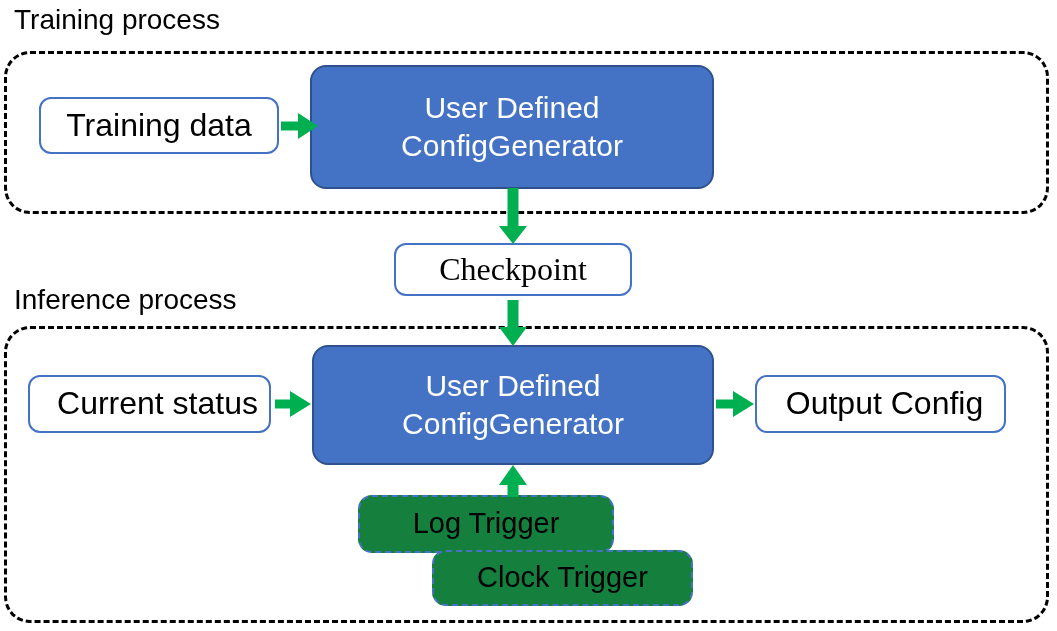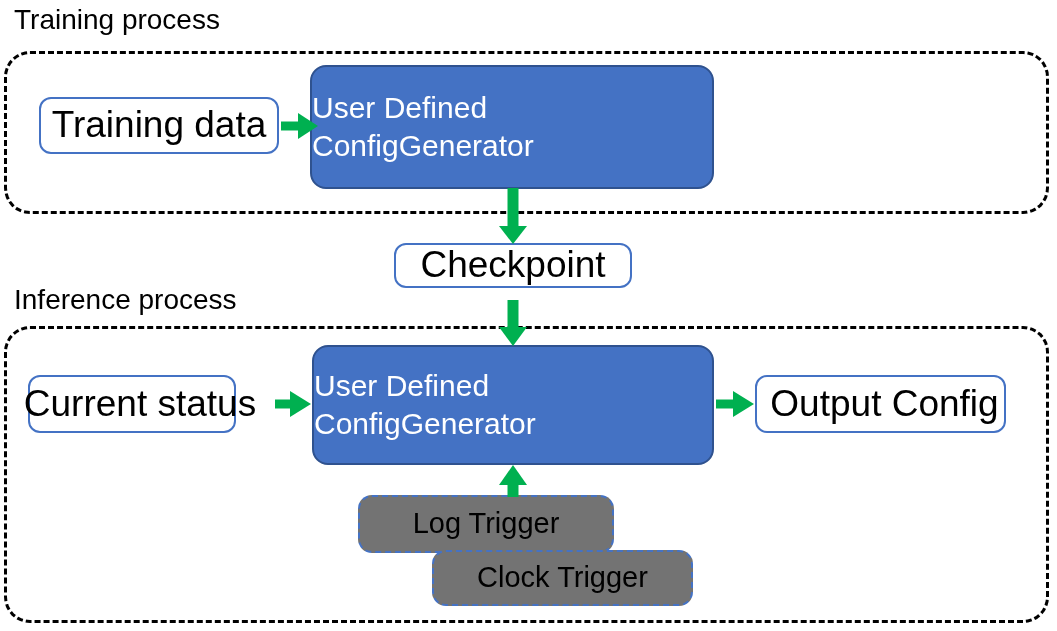--- a/index.html
+++ b/index.html
@@ -46,53 +46,53 @@
   .node-plain {
     position: absolute;
     box-sizing: border-box;
     background: #ffffff;
     border: 2px solid #4472C4;
     border-radius: 12px;
     display: flex;
     align-items: center;
     justify-content: center;
     color: #000000;
-    font-size: 37px;
+    font-size: 32px;
     line-height: 1.1;
     white-space: nowrap;
   }
   #node-training-data { left: 39px; top: 97px; width: 240px; height: 57px; }
-  #node-checkpoint   { left: 394px; top: 243px; width: 238px; height: 45px; }
-  #node-current-status { left: 28px; top: 375px; width: 208px; height: 58px; padding-left: 16px; }
+  #node-checkpoint   { left: 394px; top: 243px; width: 238px; height: 53px; font-family: Liberation Serif, serif; }
+  #node-current-status { left: 28px; top: 375px; width: 243px; height: 58px; padding-left: 16px; }
   #node-output-config  { left: 755px; top: 375px; width: 251px; height: 58px; padding-left: 8px; }
 
   
   .node-blue {
     position: absolute;
     box-sizing: border-box;
     background: #4472C4;
     border: 2px solid #2F528F;
     border-radius: 16px;
     display: flex;
     flex-direction: column;
-    align-items: flex-start;
+    align-items: center;
     justify-content: center;
     color: #ffffff;
     font-size: 30px;
     line-height: 1.28;
     white-space: nowrap;
   }
   #node-generator-training  { left: 310px; top: 65px;  width: 404px; height: 124px; z-index: 4; }
   #node-generator-inference { left: 312px; top: 345px; width: 402px; height: 120px; z-index: 4; }
 
   
   .node-trigger {
     position: absolute;
     box-sizing: border-box;
-    background: #737373;
+    background: #15803d;
     border: 2px dashed #4472C4;
     border-radius: 14px;
     display: flex;
     align-items: center;
     justify-content: center;
     color: #000000;
     font-size: 29px;
     line-height: 1.1;
     white-space: nowrap;
   }

